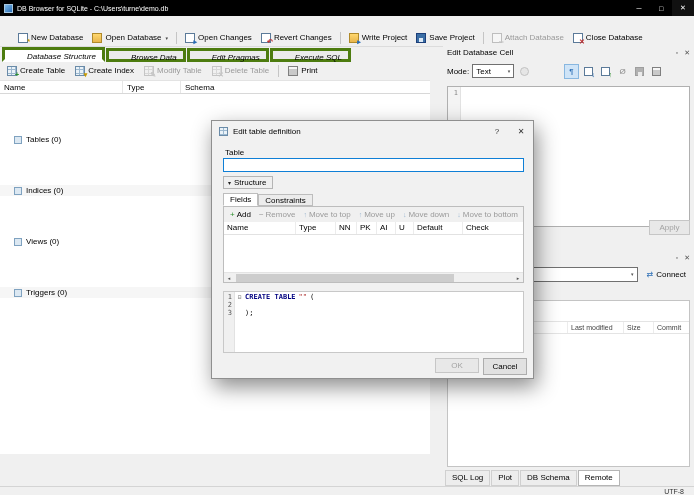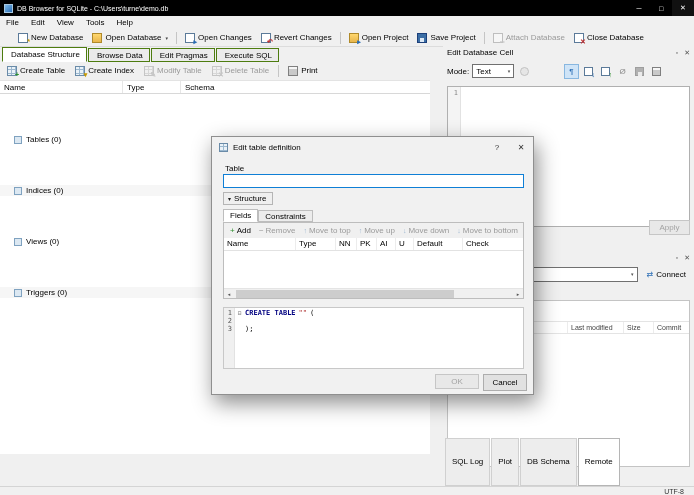--- a/index.html
+++ b/index.html
@@ -37,21 +37,21 @@
   .ic-table { border:1px solid #6a8ba8; background-color:#eaf2f8;
     background-image:linear-gradient(#9cb8cf 1px, transparent 1px), linear-gradient(90deg,#9cb8cf 1px, transparent 1px);
     background-size:4px 4px; background-position:-1px 2px; }
   .ic-print { background:linear-gradient(#f6f6f6 30%, #c9c9c9 30%); border:1px solid #7f7f7f; }
   .ic-globe { border:1px solid #888; border-radius:50%; background:#cfe0d0; }
   .ic-sm { width:9px; height:9px; }
   .m-green { color:#2c8f2c; } .m-red { color:#c03030; } .m-blue { color:#2a6db5; } .m-yellow { color:#c99a00; } .m-gray { color:#8a8a8a; }
 
   
   .tabbar { position:absolute; top:47px; left:0; right:0; height:15px; display:flex; align-items:flex-end; padding-left:2px; gap:1px; background:#f0f0f0; }
-  .mtab { padding:2px 6px 2px 8px; border:1px solid #4d7c0f; background:#ebebeb; height:14px; line-height:10px; }
+  .mtab { padding:2px 6px 2px 22px; border:3px solid #4d7c0f; background:#ebebeb; height:14px; line-height:10px;font-style:italic; }
   .mtab.active { background:#fff; border-bottom-color:#fff; height:15px; }
 
   
   .toolbar-structure { position:absolute; top:62px; left:0; width:443px; height:18px; display:flex; align-items:center; padding:0 3px; gap:2px; }
 
   
   .tree-header { position:absolute; top:80px; left:0; width:430px; height:14px; background:#fff; border-top:1px solid #e3e3e3; border-bottom:1px solid #d8d8d8; display:flex; }
   .th { padding:1px 4px; border-right:1px solid #e6e6e6; line-height:11px; }
   .th-name { width:123px; } .th-type { width:58px; } .th-schema { flex:1; border-right:none; }
   .tree-body { position:absolute; top:94px; left:0; width:430px; height:360px; background:#fff; }
@@ -81,28 +81,28 @@
   .remote-combo { flex:1; height:15px; }
   .connect-btn { display:flex; align-items:center; gap:3px; padding:1px 4px; height:15px; }
   .remote-tab { position:absolute; left:447px; top:288px; height:13px; padding:1px 6px; background:#fff; border:1px solid #c4c4c4; border-bottom:none; line-height:11px; }
   .remote-panel { position:absolute; left:447px; top:300px; width:243px; height:167px; background:#fff; border:1px solid #c4c4c4; }
   .remote-colheader { position:absolute; left:0; right:0; top:20px; height:13px; display:flex; border-top:1px solid #e4e4e4; border-bottom:1px solid #e4e4e4; font-size:7px; color:#444; }
   .rh { padding:1px 3px; border-right:1px solid #ececec; line-height:10px; }
   .rh-name { width:120px; } .rh-mod { width:56px; } .rh-size { width:30px; } .rh-commit { flex:1; border-right:none; }
 
   
   .dock-tabs { position:absolute; left:445px; top:470px; height:16px; display:flex; gap:1px; align-items:flex-end; }
-  .dtab { padding:18px 6px; border:1px solid #d0d0d0; background:#ededed; line-height:10px; }
+  .dtab { padding:2px 6px; border:1px solid #d0d0d0; background:#ededed; line-height:10px; }
   .dtab.active { background:#fff; border-color:#b5b5b5; }
 
   
   .statusbar { position:absolute; left:0; right:0; bottom:0; height:9px; background:#f0f0f0; border-top:1px solid #d4d4d4; font-size:7px; color:#333; display:flex; align-items:center; justify-content:flex-end; padding-right:10px; }
 
   
-  .dialog { position:absolute; left:211px; top:120px; width:323px; height:259px; background:#f1f1f1; border:1px solid #8f8f8f; box-shadow:3px 8px 20px rgba(0,0,0,.45); z-index:10;margin-top:16px; }
+  .dialog { position:absolute; left:211px; top:120px; width:323px; height:259px; background:#f1f1f1; border:1px solid #8f8f8f; box-shadow:3px 8px 20px rgba(0,0,0,.45); z-index:10; }
   .dlg-titlebar { position:absolute; top:0; left:0; right:0; height:21px; display:flex; align-items:center; padding-left:7px; }
   .dlg-title { margin-left:5px; }
   .dlg-tb-btn { width:24px; height:21px; display:flex; align-items:center; justify-content:center; color:#333; font-size:8px; }
   .dlg-tb-btns { margin-left:auto; display:flex; }
   .dlg-label-table { position:absolute; left:13px; top:27px; }
   .dlg-input { position:absolute; left:11px; top:37px; width:301px; height:14px; background:#fff; border:1px solid #0f7fd6; font-size:8px; padding:0 2px; font-family:"Liberation Sans", sans-serif; }
   .dlg-advanced { position:absolute; left:11px; top:55px; width:50px; height:13px; display:flex; align-items:center; gap:3px; padding:0 4px; background:#efefef; border:1px solid #b5b5b5; }
   .dlg-advanced .arr { font-size:6px; color:#222; }
   .dlg-tabs { position:absolute; left:11px; top:72px; display:flex; align-items:flex-end; }
   .dlg-tab { padding:1px 6px; border:1px solid #bdbdbd; background:#ececec; height:12px; line-height:10px; }
@@ -140,27 +140,20 @@
   <div class="titlebar">
     <span class="app-icon"></span>
     <span class="title-text">DB Browser for SQLite - C:\Users\turne\demo.db</span>
     <span class="win-controls">
       <span class="win-btn">─</span>
       <span class="win-btn">□</span>
       <span class="win-btn close-btn">✕</span>
     </span>
   </div>
 
-  <div class="menubar">
-    <span class="menu-item">File</span>
-    <span class="menu-item">Edit</span>
-    <span class="menu-item">View</span>
-    <span class="menu-item">Tools</span>
-    <span class="menu-item">Help</span>
-  </div>
 
   <div class="toolbar-main">
     <span class="tbtn">
       <span class="ic ic-doc">
           <span class="mark m-yellow">*</span>
         </span>
       <span class="lbl">New Database</span>
     </span>
     <span class="tbtn">
       <span class="ic ic-folder"></span>
@@ -178,21 +171,21 @@
       <span class="ic ic-doc">
           <span class="mark m-red">↶</span>
         </span>
       <span class="lbl">Revert Changes</span>
     </span>
     <span class="tsep"></span>
     <span class="tbtn">
       <span class="ic ic-folder">
           <span class="mark m-blue">▸</span>
         </span>
-      <span class="lbl">Open Project</span>
+      <span class="lbl">Write Project</span>
     </span>
     <span class="tbtn">
       <span class="ic ic-floppy"></span>
       <span class="lbl">Save Project</span>
     </span>
     <span class="tsep"></span>
     <span class="tbtn disabled">
       <span class="ic ic-doc">
           <span class="mark m-gray">∞</span>
         </span>

